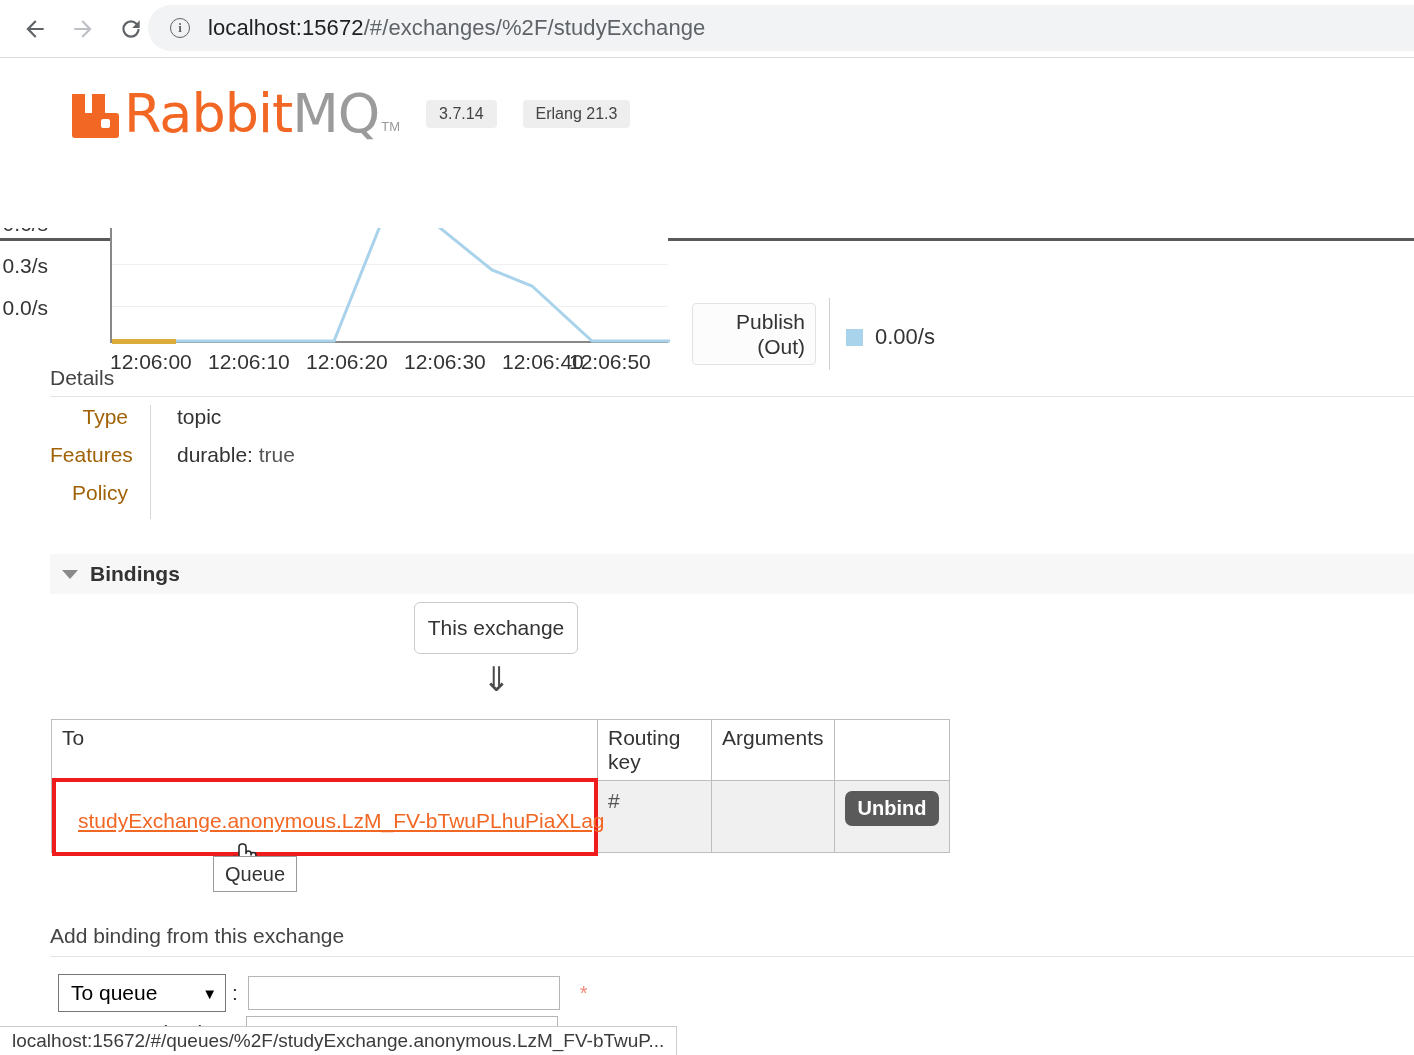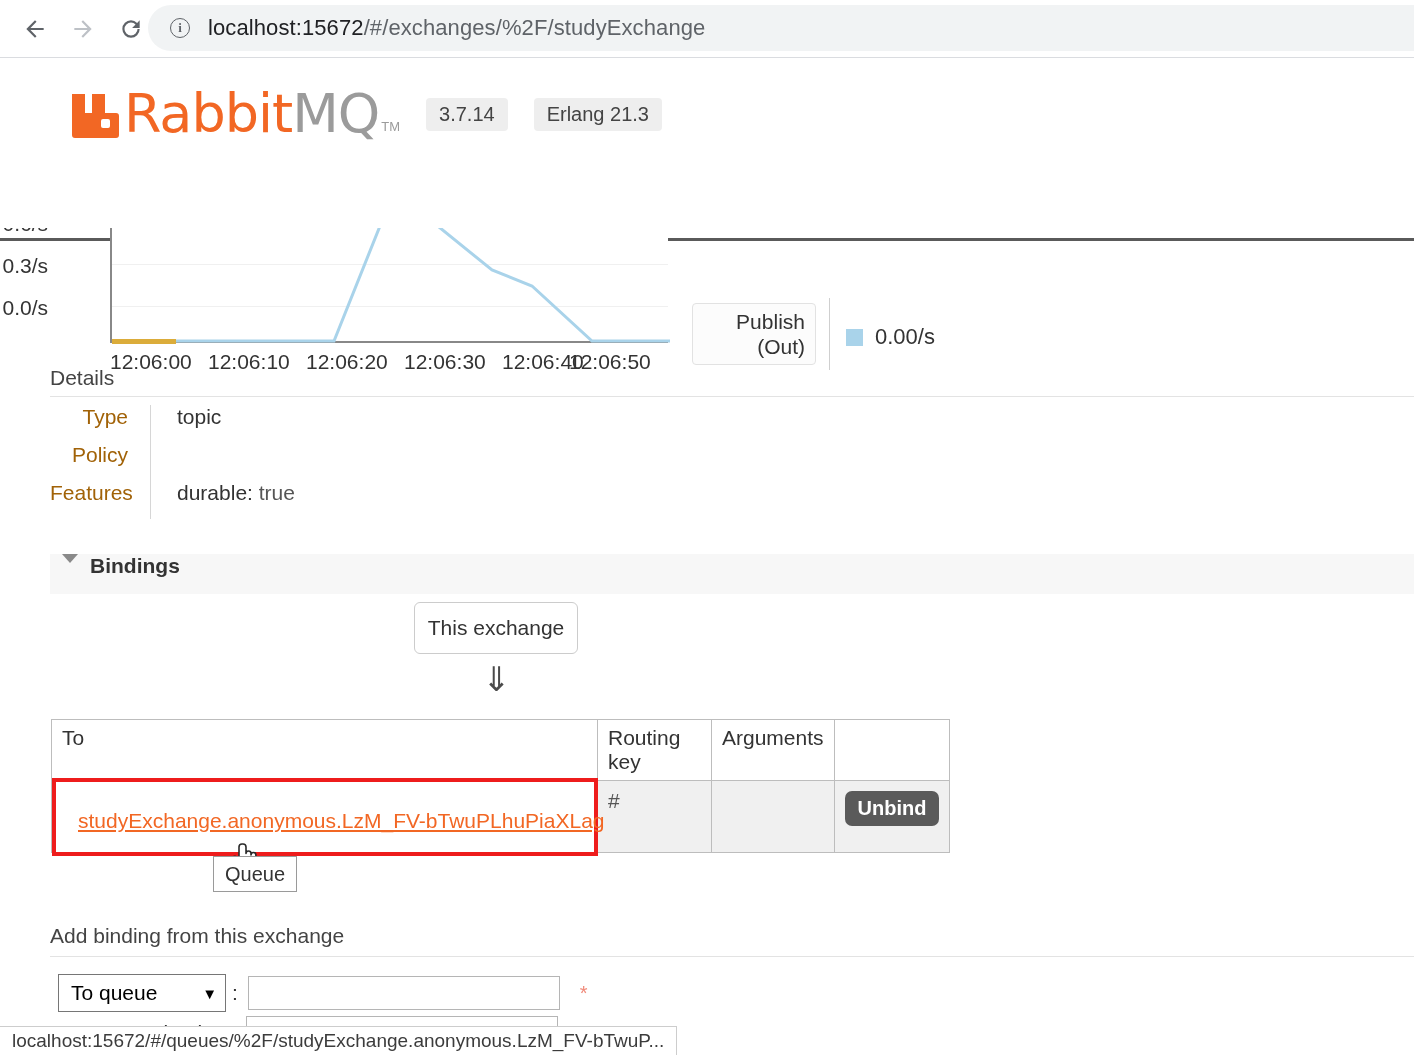--- a/index.html
+++ b/index.html
@@ -72,21 +72,21 @@
     font-family: "DejaVu Sans", sans-serif; font-weight: 400;
   }
   #logo-text .rabbit { color: #f26724; }
   #logo-text .mq { color: #9b9b9b; }
   #logo-tm {
     font-size: 13px; color: #9b9b9b; align-self: flex-end;
     margin-left: 2px; margin-bottom: 6px;
   }
   .version-badge {
     background: #eeeeee; color: #444444;
-    border-radius: 4px; font-size: 20px;
+    border-radius: 4px; font-size: 16px;
     padding: 5px 13px; margin-left: 26px;
     white-space: nowrap;
   }
 
   
   #nav-tabs {
     position: absolute; left: 62px; top: 126px;
     display: flex; align-items: flex-end; gap: 0;
   }
   .tab {
@@ -168,21 +168,21 @@
     padding-right: 22px;
   }
   .det-sep { width: 1px; background: #d6d6d6; align-self: stretch; }
   .det-value { padding-left: 26px; font-size: 21px; color: #333333; }
   .det-value .muted { color: #555555; }
 
   
   #bindings-bar {
     position: absolute; left: 50px; top: 496px;
     width: 1364px; height: 40px; background: #f7f7f7;
-    display: flex; align-items: flex-start;
+    display: flex; align-items: center;
   }
   #bindings-caret {
     margin-left: 12px; margin-right: 12px;
     width: 0; height: 0;
     border-left: 8px solid transparent; border-right: 8px solid transparent;
     border-top: 9px solid #8a8a8a;
   }
   #bindings-title { font-size: 21px; font-weight: bold; color: #333333; }
 
   #this-exchange {
@@ -359,31 +359,31 @@
   <div class="section-head" style="left:50px; top:308px;">Details</div>
   <div class="section-rule" style="left:50px; top:338px; width:1364px;"></div>
 
   <div id="details-table">
     <div class="det-row">
       <div class="det-label">Type</div>
       <div class="det-sep"></div>
       <div class="det-value">topic</div>
     </div>
     <div class="det-row">
-      <div class="det-label">Policy</div>
-      <div class="det-sep"></div>
-      <div class="det-value"></div>
-    </div>
-    <div class="det-row">
       <div class="det-label">Features</div>
       <div class="det-sep"></div>
       <div class="det-value">
         <span>durable:</span>
         <span class="muted">true</span>
       </div>
+    </div>
+    <div class="det-row">
+      <div class="det-label">Policy</div>
+      <div class="det-sep"></div>
+      <div class="det-value"></div>
     </div>
   </div>
 
   <div id="bindings-bar">
     <div id="bindings-caret"></div>
     <div id="bindings-title">Bindings</div>
   </div>
 
   <div id="this-exchange">This exchange</div>
   <div id="down-arrow">⇓</div>

